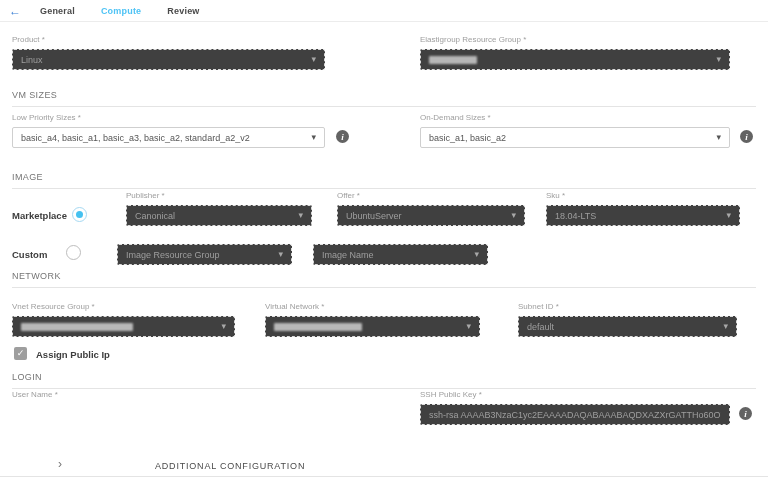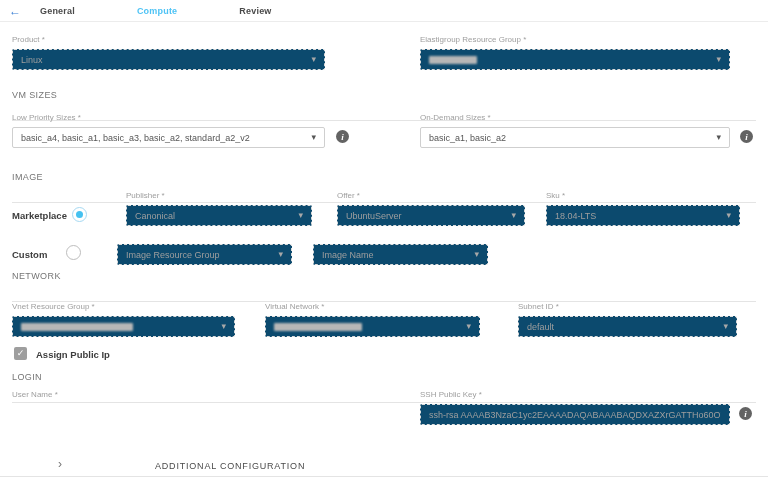--- a/index.html
+++ b/index.html
@@ -4,33 +4,33 @@
 <style>
   html,body{margin:0;padding:0;background:#fff;}
   .screen{
     position:relative;width:768px;height:483px;overflow:hidden;background:#fff;
     font-family:"Liberation Sans",sans-serif;-webkit-font-smoothing:antialiased;
   }
   
   .topbar{position:absolute;left:0;top:0;right:0;height:21px;display:flex;align-items:center;
     border-bottom:1px solid #ececec;background:#fff;}
   .back{margin-left:9px;font-size:12px;line-height:12px;color:var(--back-arrow-blue,#3b7fd4);cursor:pointer;}
-  .tabs{display:flex;align-items:center;gap:36px;}
+  .tabs{display:flex;align-items:center;}
   .tab{margin-left:26px;font-size:9px;font-weight:bold;color:#4a4a4a;letter-spacing:.2px;cursor:pointer;}
   .tab:first-child{margin-left:19px;}
   .tab.active{color:var(--active-tab-blue,#4ec3f5);}
   
   .section{position:absolute;font-size:9px;color:#757575;letter-spacing:.4px;
-    padding-bottom:20px;border-bottom:1px solid #e4e4e4;}
+    padding-bottom:6px;border-bottom:1px solid #e4e4e4;}
   
   .group{position:absolute;}
   .lbl{font-size:8px;color:#9e9e9e;margin-bottom:5px;line-height:8px;white-space:nowrap;}
   .field{height:21px;border:1px solid #cfcfcf;border-radius:2px;background:#fff;display:flex;
     align-items:center;padding:0 8px;font-size:9px;color:#555;box-sizing:border-box;cursor:pointer;}
-  .field.dis{border:1px dashed #dcdcdc;background:#0c4a6e;color:#9e9e9e;gap:17px;}
+  .field.dis{border:1px dashed #dcdcdc;background:#404040;color:#9e9e9e;gap:17px;}
   .val{white-space:nowrap;overflow:hidden;}
   .caret{margin-left:auto;padding-left:6px;flex:none;font-size:9px;line-height:9px;color:#555;}
   .dis .caret{color:#a8a8a8;}
   .redact{display:inline-block;height:8px;background:#b7b7b7;border-radius:1px;filter:blur(1.3px);}
   
   .info{position:absolute;width:13px;height:13px;border-radius:50%;
     background:var(--info-icon-gray,#636363);color:#fff;
     font-family:"Liberation Serif",serif;font-style:italic;font-weight:bold;font-size:9px;
     display:flex;align-items:center;justify-content:center;cursor:pointer;}
   

